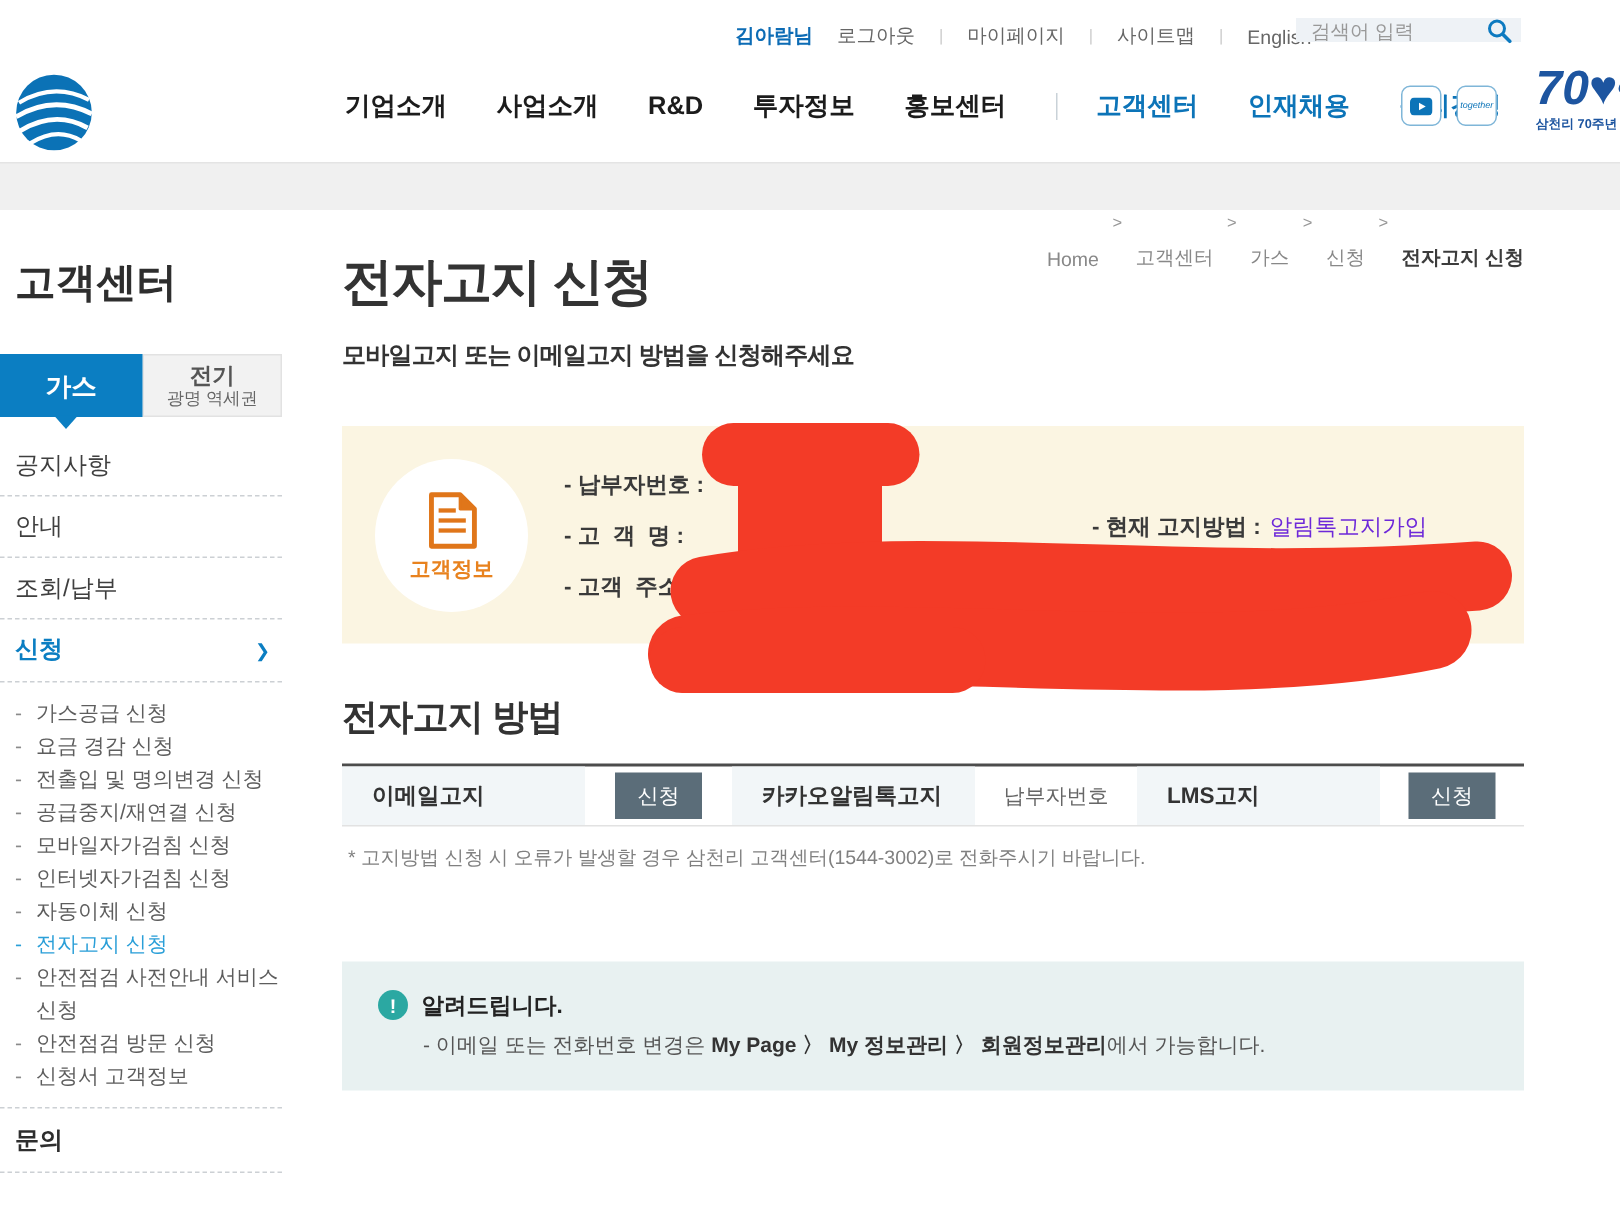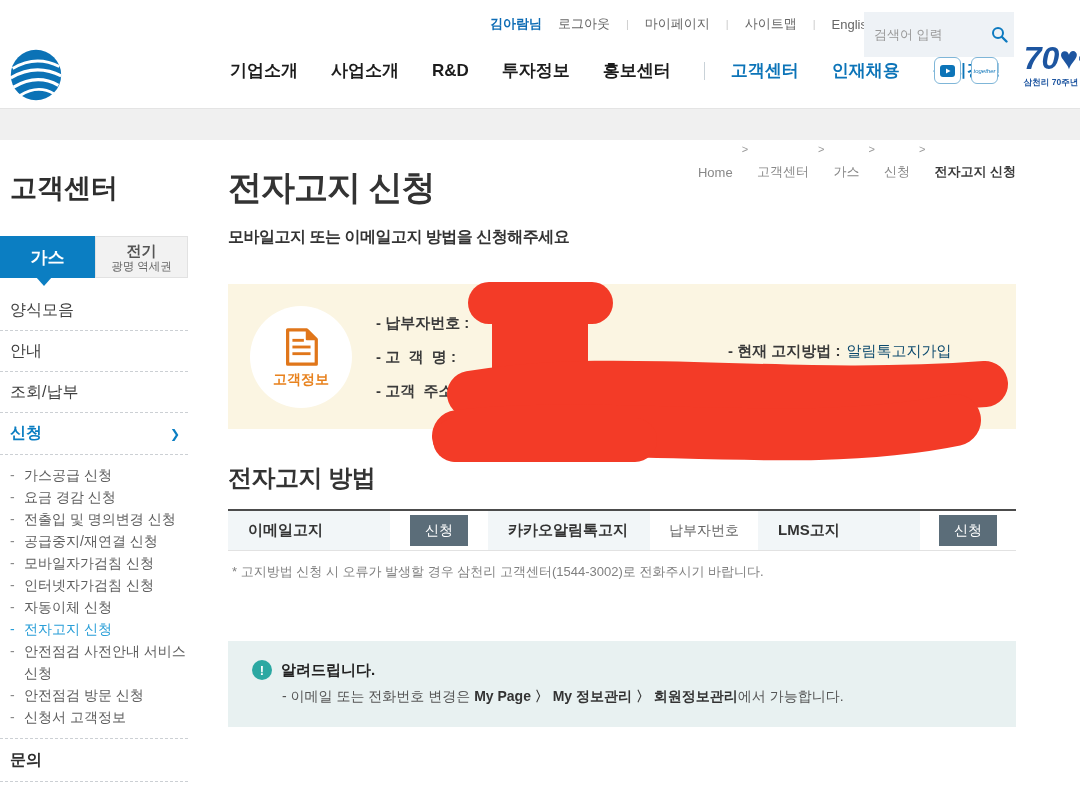--- a/index.html
+++ b/index.html
@@ -6,21 +6,21 @@
   html,body { width:1080px; height:805px; background:#fff; overflow:hidden;
     font-family:"Liberation Sans","DejaVu Sans",sans-serif; }
   .page { position:relative; width:1080px; height:805px; }
 
   
   .topbar { position:absolute; top:0; left:0; width:1080px; height:45px; }
   .topbar-links { position:absolute; top:15px; left:490px; display:flex; align-items:center; gap:16px; font-size:13px; color:#666; }
   .username { color:#0d6cb5; font-weight:bold; }
   .tsep { color:#ccc; font-size:11px; }
   .tlink { color:#666; cursor:pointer; }
-  .searchbox { position:absolute; top:12px; left:864px; width:150px; height:45px; background:#eef2f6; display:flex; align-items:center; padding:0 6px 0 10px; }
+  .searchbox { position:absolute; top:12px; left:864px; width:150px; height:16px; background:#eef2f6; display:flex; align-items:center; padding:0 6px 0 10px; }
   .searchbox input { flex:1; border:none; background:transparent; outline:none; font-size:13px; color:#444; font-family:inherit; width:100px; }
   .searchbox input::placeholder { color:#999; }
 
   
   .header { position:absolute; top:45px; left:0; width:1080px; height:63px; }
   .logo { position:absolute; left:8px; top:2px; display:flex; align-items:center; gap:8px; cursor:pointer; }
   .logo-text { font-size:31px; font-weight:bold; color:#9c9c9c; letter-spacing:1px; }
   .gnb { position:absolute; left:230px; top:14px; display:flex; align-items:center; }
   .gnb-item { font-size:17px; font-weight:bold; color:#1c1c1c; margin-right:33px; cursor:pointer; white-space:nowrap; }
   .gnb-item.blue { color:#0c74b8; }
@@ -67,21 +67,21 @@
 
   .cust-box { position:relative; margin-top:36px; width:788px; height:145px; background:#fbf5e2; }
   .ci-circle { position:absolute; left:22px; top:22px; width:102px; height:102px; background:#fff; border-radius:50%; display:flex; flex-direction:column; align-items:center; justify-content:center; gap:3px; }
   .ci-label { font-size:14px; font-weight:bold; color:#e8821e; }
   .ci-fields { position:absolute; left:148px; top:22px; }
   .ci-row { height:34px; display:flex; align-items:center; font-size:15px; }
   .ci-row .lbl { font-weight:bold; color:#3a3a3a; white-space:pre; }
   .ci-row .val { color:#8a8a8a; margin-left:6px; }
   .ci-right { position:absolute; left:500px; top:58px; font-size:15px; display:flex; align-items:center; }
   .ci-right .lbl { font-weight:bold; color:#3a3a3a; }
-  .ci-right .val { color:#0c4a6e; margin-left:6px; }
+  .ci-right .val { color:#6d28d9; margin-left:6px; }
 
   .sec-title { font-size:24px; font-weight:bold; color:#333; margin-top:33px; letter-spacing:-0.5px; }
 
   .mtable { margin-top:15px; display:flex; width:788px; height:42px; border-top:2px solid #4c4c4c; border-bottom:1px solid #e2e2e2; }
   .mcell-name { background:#f2f6f8; display:flex; align-items:center; padding-left:20px; font-size:15px; font-weight:bold; color:#333; }
   .mcell-act { display:flex; align-items:center; justify-content:center; }
   .w162 { width:162px; } .w98 { width:98px; } .w108 { width:108px; } .w96 { width:96px; }
   .btn-apply { width:58px; height:31px; background:#5b6d79; color:#fff; font-size:14px; display:flex; align-items:center; justify-content:center; cursor:pointer; }
   .status-done { font-size:14px; color:#666; }
   .tbl-note { margin-top:12px; font-size:13px; color:#808080; padding-left:4px; }
@@ -181,21 +181,21 @@
     <div class="sb-title">고객센터</div>
     <div class="sb-tabs">
       <div class="sb-tab-active">가스</div>
       <div class="sb-tab">
         <span class="t1">전기</span>
         <span class="t2">광명 역세권</span>
       </div>
     </div>
     <div class="sb-menu">
       <div class="sb-item">
-          <span>양식모음</span>
+          <span>공지사항</span>
         </div>
       <div class="sb-item">
           <span>안내</span>
         </div>
       <div class="sb-item">
           <span>조회/납부</span>
         </div>
       <div class="sb-item active">
         <span>신청</span>
         <span class="chev">❯</span>

